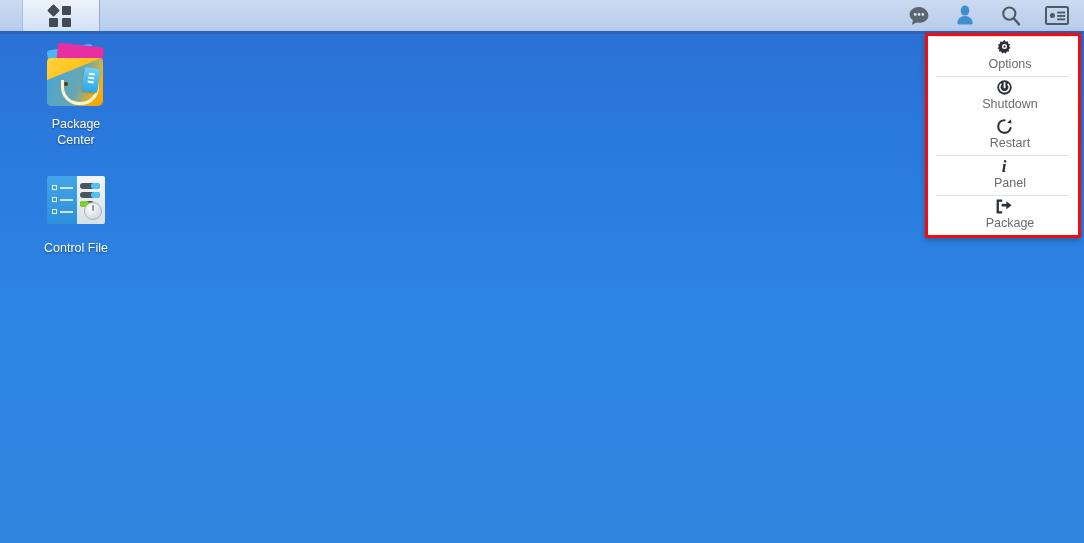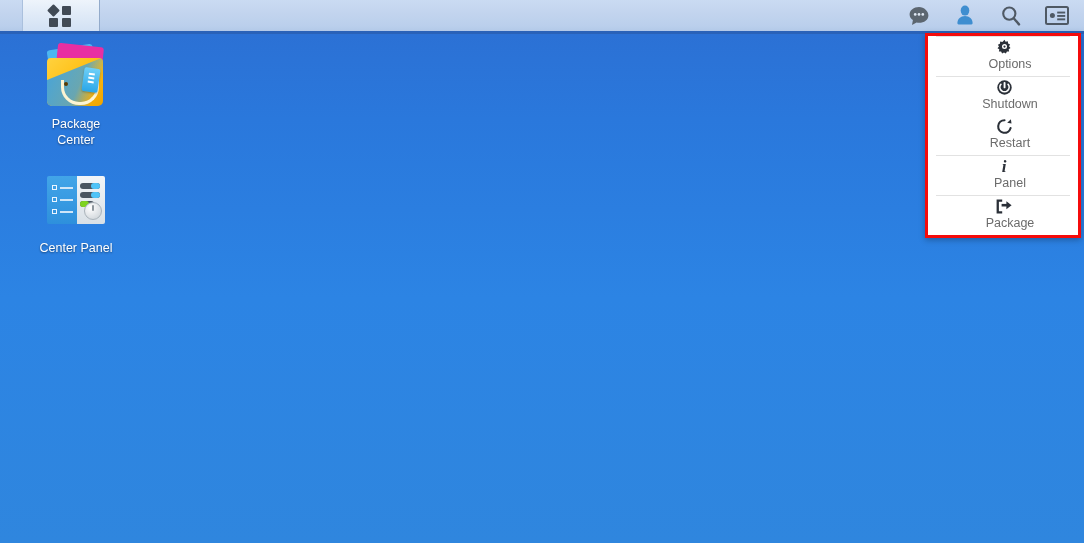--- a/index.html
+++ b/index.html
@@ -395,21 +395,21 @@
             <div class="cp-sw" style="top:16px;">
                 <span style="right:0; background:#4fc3f7;"></span>
               </div>
             <div class="cp-sw" style="top:25px; width:14px;">
                 <span style="left:0; background:#7ed321;"></span>
               </div>
             <div class="cp-knob"></div>
           </div>
         </div>
       </div>
-      <div class="lbl">Center Panel</div>
+      <div class="lbl">Control File</div>
     </div>
 
 
   </div>
 
   <div id="admin-menu">
 
     <div class="am-sep"></div>
 
     <div class="am-item">

